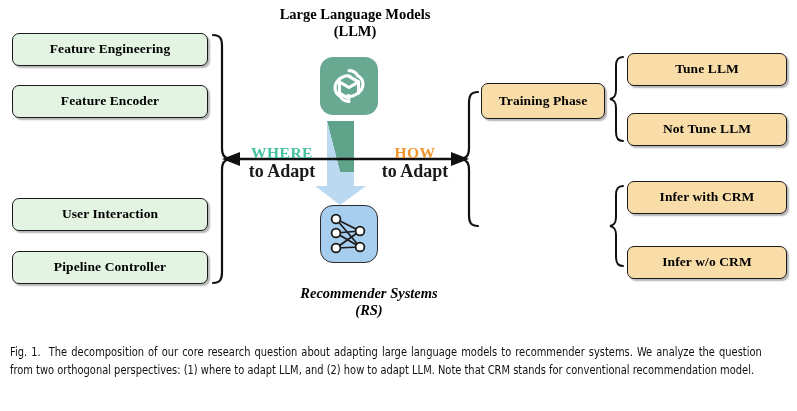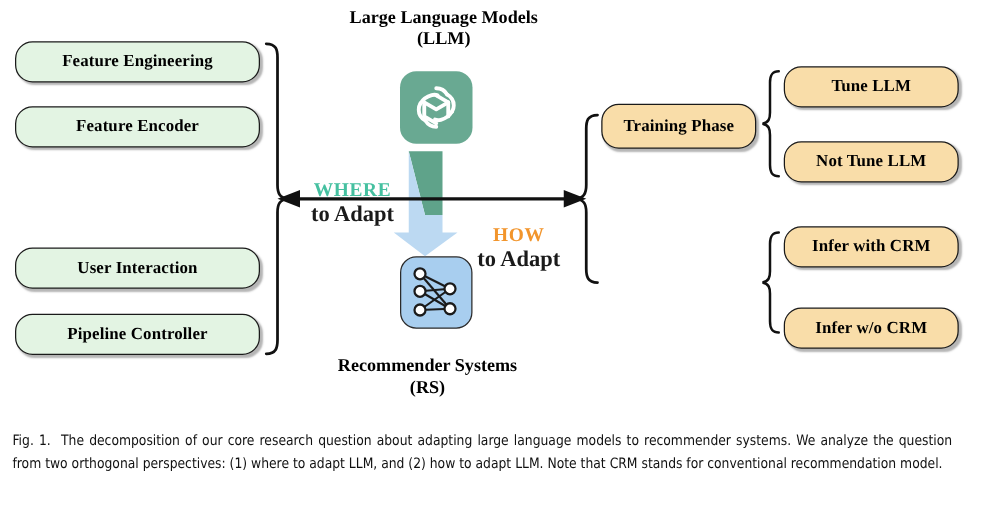--- a/index.html
+++ b/index.html
@@ -20,50 +20,50 @@
     left: 0; top: 0;
     width: 797px;
     height: 336px;
   }
 
   
   .node {
     position: absolute;
     box-sizing: border-box;
     border: 1.4px solid #1a1a1a;
-    border-radius: 14px;
+    border-radius: 7px;
     display: flex;
     align-items: center;
     justify-content: center;
     font-weight: bold;
     color: #000000;
     letter-spacing: .1px;
     box-shadow: 2px 2px 1.5px rgba(120,120,120,.55);
     text-align: center;
     line-height: 1.05;
   }
   .node.green { background: #e3f4e3; }
   .node.tan   { background: #f9dda9; }
 
   .where-node { width: 196px; height: 33px; left: 12px; font-size: 13.5px; }
   .phase-node { width: 124px; height: 36px; left: 481px; font-size: 13.5px; }
-  .leaf-node  { width: 140px; height: 33px; left: 627px; font-size: 13.5px; }
+  .leaf-node  { width: 160px; height: 33px; left: 627px; font-size: 13.5px; }
 
   
   .center-title {
     position: absolute;
     width: 240px;
     text-align: center;
     font-weight: bold;
     font-size: 14.5px;
     color: #000;
     line-height: 1.18;
   }
   #llm-title { left: 235px; top: 6px; }
-  #rs-title  { left: 222px; top: 285px; }
+  #rs-title  { left: 249px; top: 285px; font-style: italic; }
 
   
   .icon-tile {
     position: absolute;
     border-radius: 13px;
   }
   #llm-icon {
     left: 320px; top: 57px;
     width: 58px; height: 58px;
     background: #69a992;
@@ -91,21 +91,21 @@
   }
   .adapt-label .small {
     display: block;
     font-weight: bold;
     font-size: 18px;
     color: #1a1a1a;
   }
   #where-label { left: 222px; top: 144px; }
   #where-label .big { color: #45c0a0; }
   #how-label { left: 355px; top: 144px; }
-  #how-label .big { color: #f2952c; margin-top: 36px; }
+  #how-label .big { color: #f2952c; }
 
   
   #caption {
     position: absolute;
     left: 10px;
     top: 344px;
     width: 779px;
     font-family: "DejaVu Sans", "Liberation Sans", sans-serif;
     font-size: 11.4px;
     line-height: 1.55;

